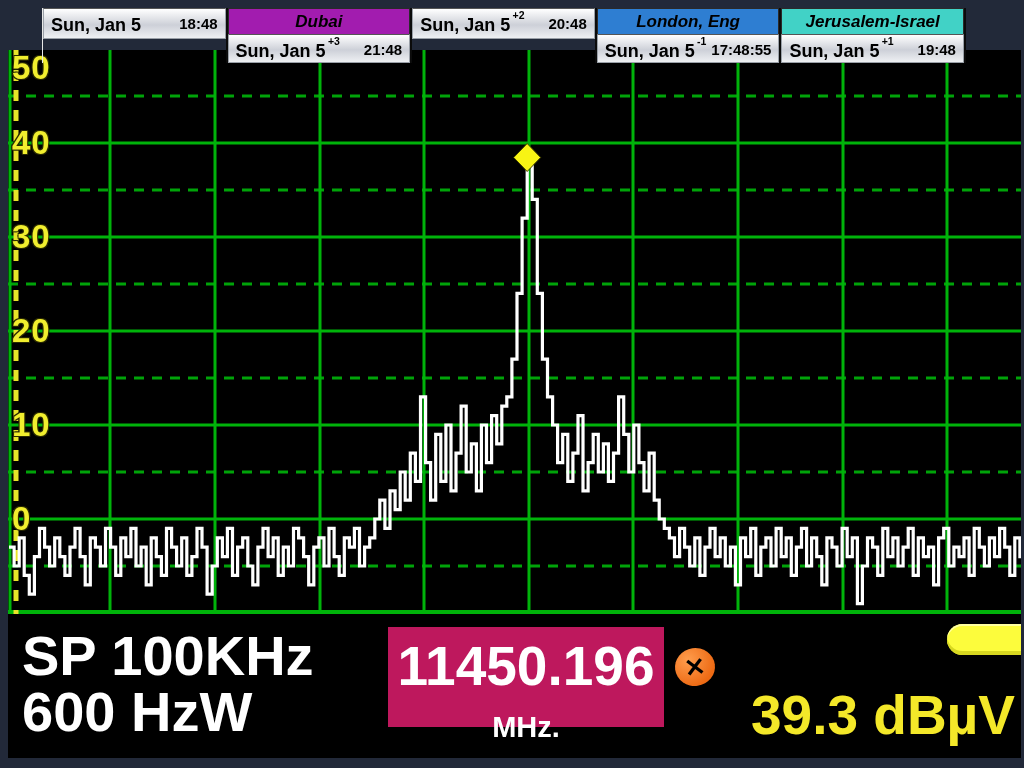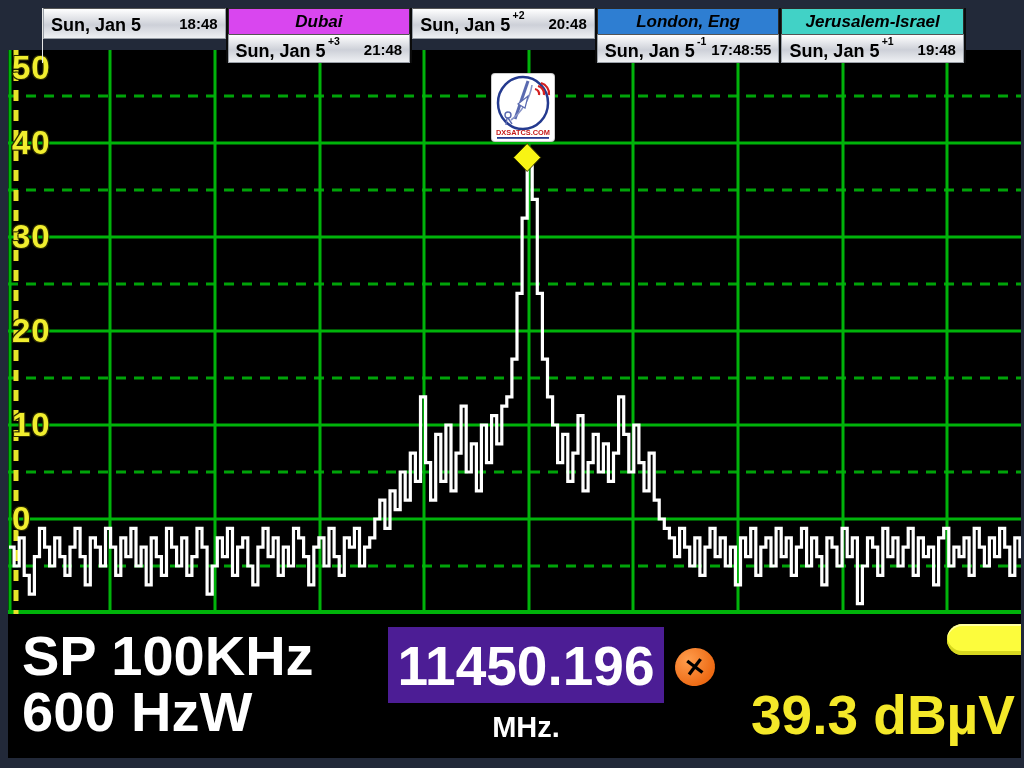--- a/index.html
+++ b/index.html
@@ -26,21 +26,21 @@
            text-shadow:-1px -1px 0 #2a2a00,1px -1px 0 #2a2a00,-1px 1px 0 #2a2a00,1px 1px 0 #2a2a00;}
 
   
   #logo{position:absolute;left:492px;top:74px;width:62px;height:67px;background:#fff;border-radius:3px;
         z-index:20;box-shadow:0 0 0 1px #ccc;}
 
   
   #bottom-bar{position:absolute;left:8px;top:618px;width:1013px;height:140px;background:#000;z-index:10;}
   #span-label{position:absolute;left:14px;top:10px;font-size:56px;font-weight:bold;color:#fff;line-height:1;white-space:nowrap;}
   #bw-label{position:absolute;left:14px;top:66px;font-size:56px;font-weight:bold;color:#fff;line-height:1;white-space:nowrap;}
-  #freq-box{position:absolute;left:380px;top:9px;width:276px;height:76px;background:#4c1d95;
+  #freq-box{position:absolute;left:380px;top:9px;width:276px;height:100px;background:#be185d;
             color:#fff;font-size:55px;font-weight:bold;text-align:center;line-height:78px;white-space:nowrap;}
   #freq-unit{position:absolute;left:380px;top:93px;width:276px;text-align:center;
              font-size:29px;font-weight:bold;color:#fff;}
   #cancel-icon{position:absolute;left:667px;top:30px;width:40px;height:38px;border-radius:50%;
                background:radial-gradient(circle at 35% 30%,#ff9d4d,#ed6a14 72%);
                display:flex;align-items:center;justify-content:center;
                color:#000;font-size:25px;font-weight:900;transform:rotate(-8deg);}
   #pwr-label{position:absolute;left:743px;top:16px;font-size:50px;font-weight:bold;color:#f4e829;line-height:1;}
   #pwr-value{position:absolute;right:6px;top:70px;font-size:55px;font-weight:bold;color:#f4e829;line-height:1;white-space:nowrap;}
   #pill{position:absolute;right:0px;top:6px;width:74px;height:31px;background:#fcfc3c;
@@ -53,21 +53,21 @@
 
   <div id="clock-bar">
       <div class="clock-panel">
         <div class="clock-date-row">
           <span class="clock-date">Sun, Jan 5</span>
           <span class="clock-offset"></span>
           <span class="clock-time">18:48</span>
         </div>
       </div>
       <div class="clock-panel">
-        <div class="clock-city" style="background: #d946ef;">Dubai</div>
+        <div class="clock-city" style="background: #a21caf;">Dubai</div>
         <div class="clock-date-row">
           <span class="clock-date">Sun, Jan 5</span>
           <span class="clock-offset">+3</span>
           <span class="clock-time">21:48</span>
         </div>
       </div>
       <div class="clock-panel">
         <div class="clock-date-row">
           <span class="clock-date">Sun, Jan 5</span>
           <span class="clock-offset">+2</span>
@@ -123,35 +123,20 @@
     <div id="y-labels">
         <div class="y-label" style="top: 18px;">50</div>
         <div class="y-label" style="top: 93px;">40</div>
         <div class="y-label" style="top: 187px;">30</div>
         <div class="y-label" style="top: 281px;">20</div>
         <div class="y-label" style="top: 375px;">10</div>
         <div class="y-label" style="top: 469px;">0</div>
       </div>
   </div>
 
-  <div id="logo">
-    <svg width="62" height="67" viewBox="0 0 62 67">
-      <ellipse cx="31" cy="29" rx="25" ry="26" fill="#ffffff" stroke="#243a8f" stroke-width="2.5"></ellipse>
-      <path d="M36 7 L23 45" stroke="#5a6ab0" stroke-width="3" fill="none"></path>
-      <path d="M19 46 C 29 39, 38 25, 40 11" stroke="#8a95c8" stroke-width="1.6" fill="none"></path>
-      <path d="M26 30 L36 22 L33 34 Z" fill="#ffffff" stroke="#5a6ab0" stroke-width="1.2"></path>
-      <circle cx="16" cy="41" r="3" fill="none" stroke="#5a6ab0" stroke-width="1.4"></circle>
-      <path d="M15 44 L14 51 M16 44 L20 50" stroke="#5a6ab0" stroke-width="1.4" fill="none"></path>
-      <path d="M43 15 a5 5 0 0 1 4 6" stroke="#d42020" stroke-width="2.2" fill="none"></path>
-      <path d="M46 12 a8 8 0 0 1 6 9" stroke="#d42020" stroke-width="2.2" fill="none"></path>
-      <path d="M49 9 a11 11 0 0 1 8 12" stroke="#d42020" stroke-width="2.2" fill="none"></path>
-      <text x="31" y="61" font-size="7.4" font-weight="bold" fill="#c51a1a" text-anchor="middle" font-family="Liberation Sans, sans-serif">DXSATCS.COM</text>
-      <rect x="5" y="63" width="52" height="1.8" fill="#243a8f"></rect>
-    </svg>
-  </div>
 
   <div id="bottom-bar">
     <div id="span-label">SP 100KHz</div>
     <div id="bw-label">600 HzW</div>
     <div id="freq-box">11450.196</div>
     <div id="freq-unit">MHz.</div>
     <div id="cancel-icon">✕</div>
     <div id="pwr-value">39.3 dBµV</div>
     <div id="pill"></div>
   </div>

